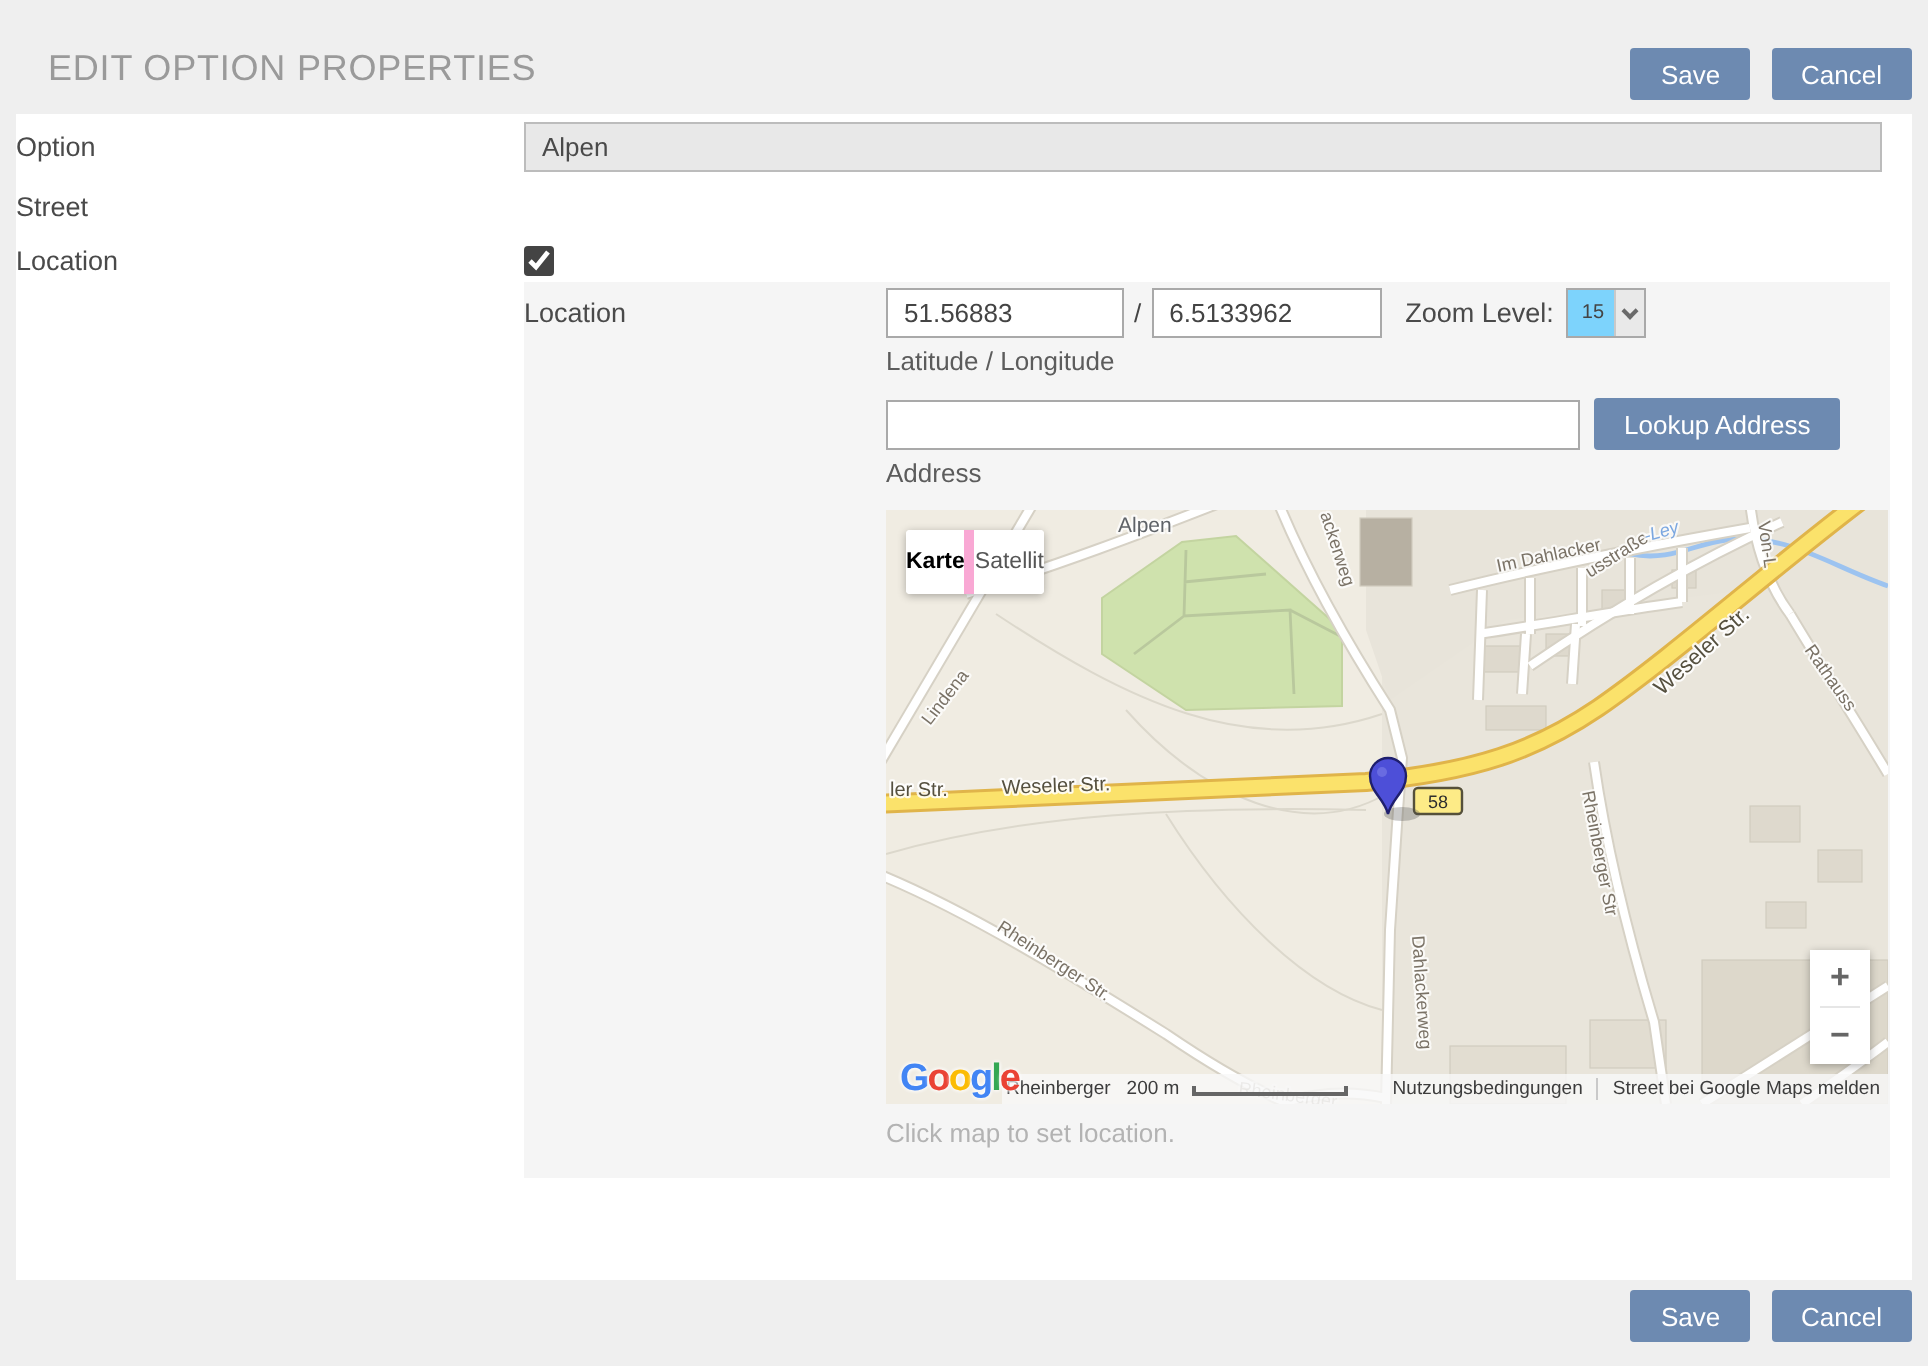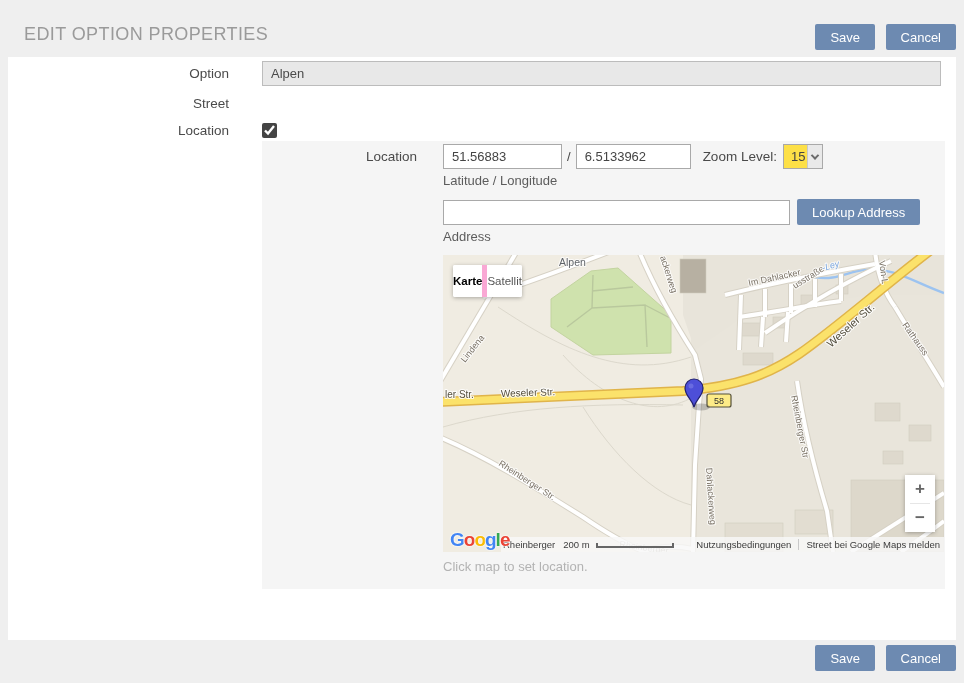--- a/index.html
+++ b/index.html
@@ -23,21 +23,21 @@
   }
   .btn + .btn { margin-left: 6px; }
   .header .actions { position: absolute; right: 8px; top: 24px; }
   
   .content {
     position: absolute; left: 8px; top: 57px; width: 948px; height: 583px;
     background: #fff; padding-top: 4px;
   }
   .row { display: flex; align-items: center; margin-bottom: 10px; }
   .row > label, .flabel {
-    width: 221px; text-align: right; margin-right: 33px;
+    width: 221px; text-align: left; margin-right: 33px;
     font-size: 13.5px; color: #4a4a4a;
   }
   input.text {
     height: 25px; border: 1px solid #a9a9a9; padding: 0 8px;
     font-size: 13px; color: #444; background: #fff; font-family: inherit;
   }
   input.text.full { width: 679px; }
   input.text:disabled, input.text.disabled {
     background: #e8e8e8; border-color: #bcbcbc; color: #4a4a4a;
   }
@@ -51,22 +51,22 @@
   .panel .row { margin-bottom: 0; }
   .panel .row > label, .panel .flabel { width: 155px; margin-right: 26px; }
   .hint { margin-left: 181px; font-size: 13px; color: #5c5c5c; padding: 4px 0 3px 0; }
   .hint.dim { color: #b3b3b3; padding-top: 7px; }
   .coord { width: 119px; }
   .coord2 { width: 115px; }
   .slash { margin: 0 5px; font-size: 13px; color: #444; }
   .zl-label { margin-left: 12px; margin-right: 6px; font-size: 13.5px; color: #4a4a4a; }
   .select-wrap { position: relative; width: 40px; height: 25px; }
   .select-wrap select {
-    width: 100%; height: 100%; border: 1px solid #a9a9a9; background: #fde047;
-    font-size: 13px; color: #444; padding: 0 16px 0 7px;
+    width: 100%; height: 100%; border: 1px solid #a9a9a9; background: #7dd3fc;
+    font-size: 10px; color: #444; padding: 0 16px 0 7px;
     appearance: none; -webkit-appearance: none; border-radius: 0; font-family: inherit;
   }
   .select-arrow {
     position: absolute; right: 1px; top: 1px; bottom: 1px; width: 15px;
     background: #e9e9e9; border-left: 1px solid #c9c9c9;
     display: flex; align-items: center; justify-content: center; pointer-events: none;
   }
   .select-arrow i {
     width: 6px; height: 6px; border-right: 2px solid #6a6a6a; border-bottom: 2px solid #6a6a6a;
     transform: rotate(45deg) translate(-1px,-1px);

